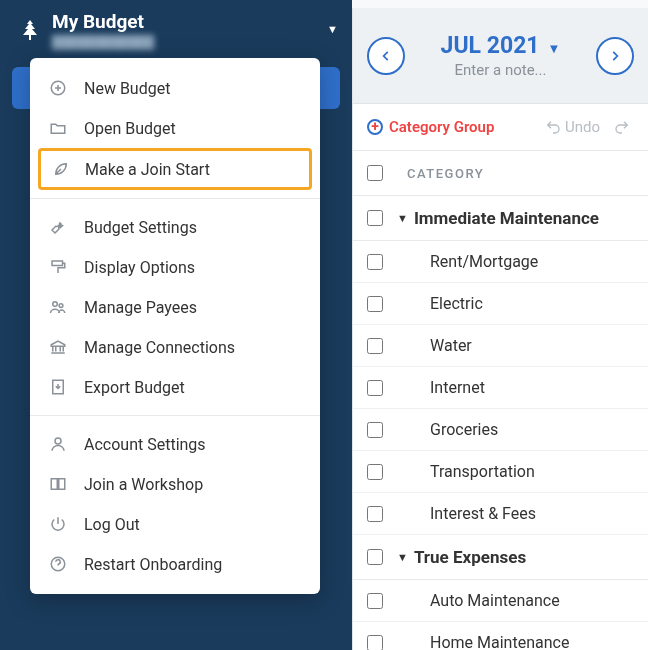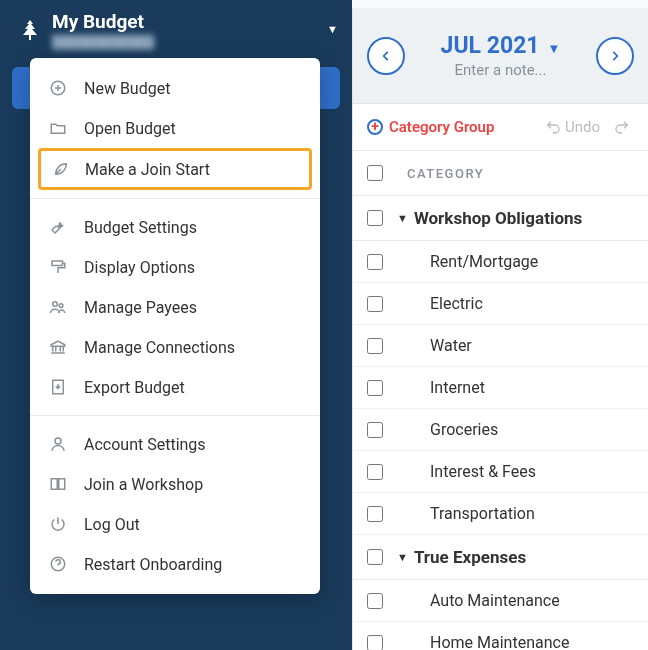--- a/index.html
+++ b/index.html
@@ -222,21 +222,21 @@
 
   <div class="cat-header-row">
     <input type="checkbox" style="">
     <span class="cat-header-label">CATEGORY</span>
   </div>
 
   <div id="groups-container">
       <div class="group-row">
         <input type="checkbox" style="">
         <span class="group-caret">▼</span>
-        <span class="group-label">Workshop Obligations</span>
+        <span class="group-label">Immediate Maintenance</span>
       </div>
       <div class="cat-row">
         <input type="checkbox" style="">
         <span class="cat-label">Rent/Mortgage</span>
       </div>
       <div class="cat-row">
         <input type="checkbox" style="">
         <span class="cat-label">Electric</span>
       </div>
       <div class="cat-row">
@@ -246,25 +246,25 @@
       <div class="cat-row">
         <input type="checkbox" style="">
         <span class="cat-label">Internet</span>
       </div>
       <div class="cat-row">
         <input type="checkbox" style="">
         <span class="cat-label">Groceries</span>
       </div>
       <div class="cat-row">
         <input type="checkbox" style="">
+        <span class="cat-label">Transportation</span>
+      </div>
+      <div class="cat-row">
+        <input type="checkbox" style="">
         <span class="cat-label">Interest &amp; Fees</span>
-      </div>
-      <div class="cat-row">
-        <input type="checkbox" style="">
-        <span class="cat-label">Transportation</span>
       </div>
       <div class="group-row">
         <input type="checkbox" style="">
         <span class="group-caret">▼</span>
         <span class="group-label">True Expenses</span>
       </div>
       <div class="cat-row">
         <input type="checkbox" style="">
         <span class="cat-label">Auto Maintenance</span>
       </div>

